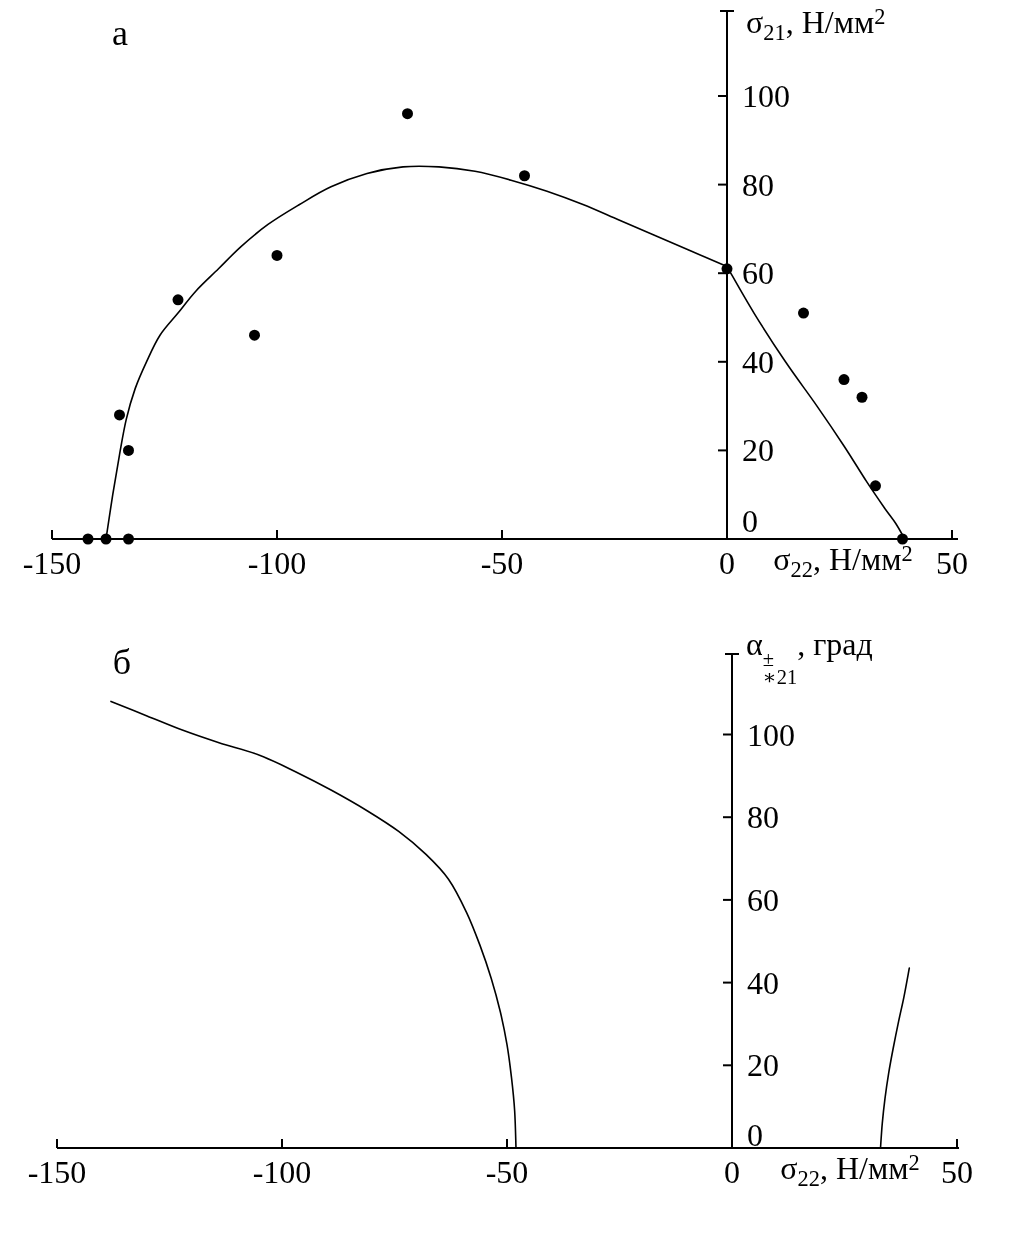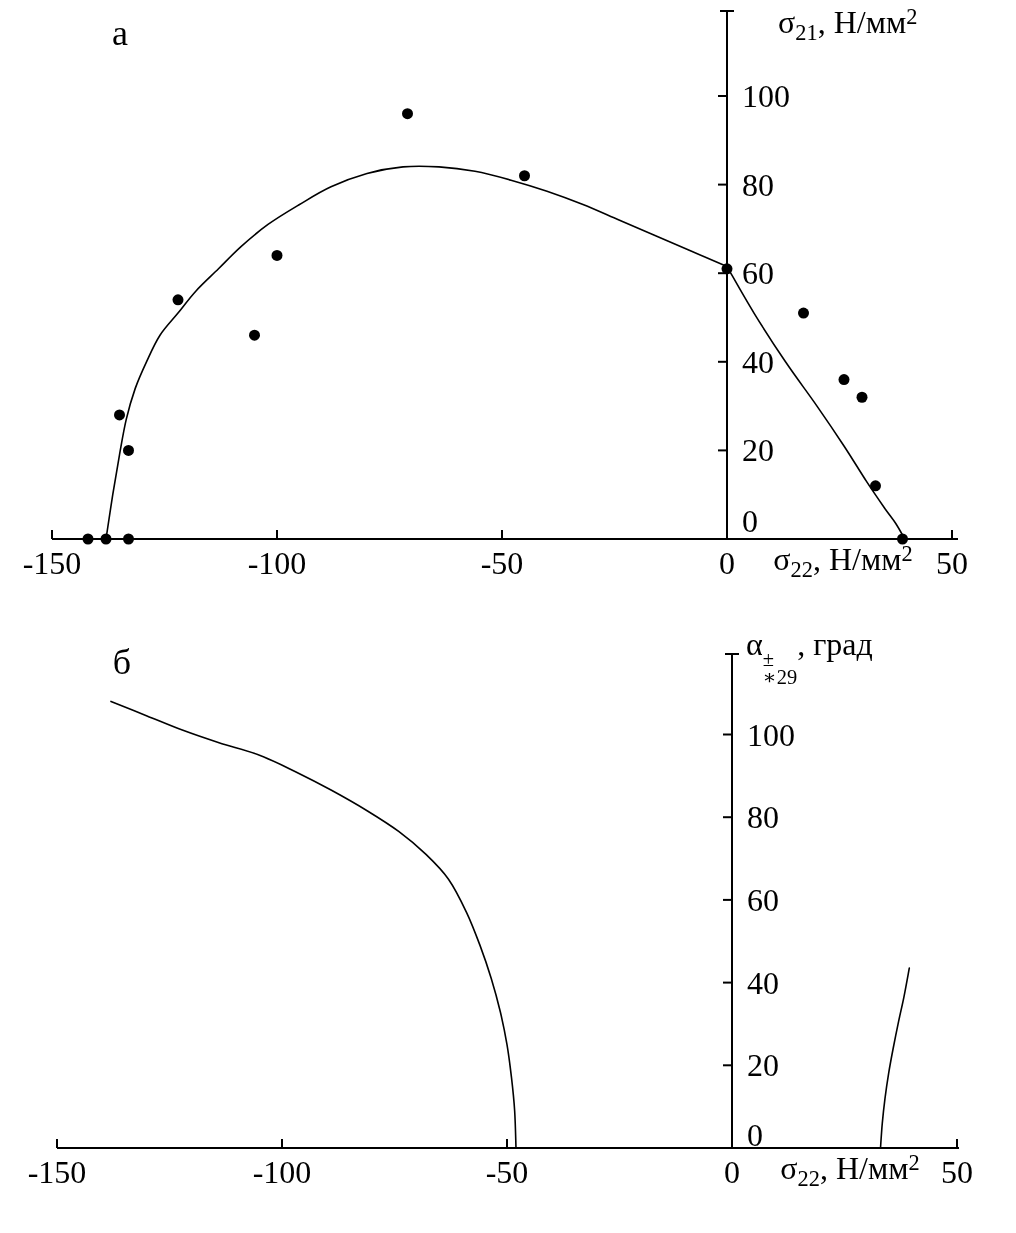--- a/index.html
+++ b/index.html
@@ -65,21 +65,21 @@
     <div class="lbl center" style="left: 502px; top: 547px;">-50</div>
     <div class="lbl center" style="left: 727px; top: 547px;">0</div>
     <div class="lbl center" style="left: 952px; top: 547px;">50</div>
     <div class="lbl vcenter" style="left: 742px; top: 450.4px;">20</div>
     <div class="lbl vcenter" style="left: 742px; top: 361.8px;">40</div>
     <div class="lbl vcenter" style="left: 742px; top: 273.2px;">60</div>
     <div class="lbl vcenter" style="left: 742px; top: 184.6px;">80</div>
     <div class="lbl vcenter" style="left: 742px; top: 96px;">100</div>
     <div class="lbl vcenter" style="left: 742px; top: 521px;">0</div>
     <div class="lbl center vcenter" style="left: 843px; top: 562px;"><span class="">σ</span><span class="sb">22</span><span class="">, Н/мм</span><span class="sp">2</span></div>
-    <div class="lbl vcenter" style="left: 746px; top: 25px; margin-left: 32px;"><span class="">σ</span><span class="sb">21</span><span class="">, Н/мм</span><span class="sp">2</span></div>
+    <div class="lbl vcenter" style="left: 746px; top: 25px;"><span class="">σ</span><span class="sb">21</span><span class="">, Н/мм</span><span class="sp">2</span></div>
   </div>
 
 <div class="panel">
   <div class="lbl panel-label center vcenter" style="left: 122px; top: 662px;">б</div>
 <svg width="1016" height="1233" viewBox="0 0 1016 1233">
       <line x1="57" y1="1148" x2="959" y2="1148" stroke="#000000" stroke-width="2"></line>
       <line x1="732" y1="653" x2="732" y2="1148" stroke="#000000" stroke-width="2"></line>
       <line x1="725" y1="654" x2="739" y2="654" stroke="#000000" stroke-width="2"></line>
       <line x1="57" y1="1148" x2="57" y2="1139" stroke="#000000" stroke-width="2"></line>
       <line x1="282" y1="1148" x2="282" y2="1139" stroke="#000000" stroke-width="2"></line>
@@ -100,15 +100,15 @@
     <div class="lbl center" style="left: 957px; top: 1156px;">50</div>
     <div class="lbl vcenter" style="left: 747px; top: 1065.3px;">20</div>
     <div class="lbl vcenter" style="left: 747px; top: 982.6px;">40</div>
     <div class="lbl vcenter" style="left: 747px; top: 899.9px;">60</div>
     <div class="lbl vcenter" style="left: 747px; top: 817.2px;">80</div>
     <div class="lbl vcenter" style="left: 747px; top: 734.5px;">100</div>
     <div class="lbl vcenter" style="left: 747px; top: 1135px;">0</div>
     <div class="lbl center vcenter" style="left: 850px; top: 1171px;"><span class="">σ</span><span class="sb">22</span><span class="">, Н/мм</span><span class="sp">2</span></div>
     <div class="lbl vcenter" style="left: 746px; top: 658px;"><span class="">α</span><span class="stack">
         <span>±</span>
-        <span>∗29</span>
+        <span>∗21</span>
       </span><span class="">, град</span></div>
   </div>
 
 </body></html>

